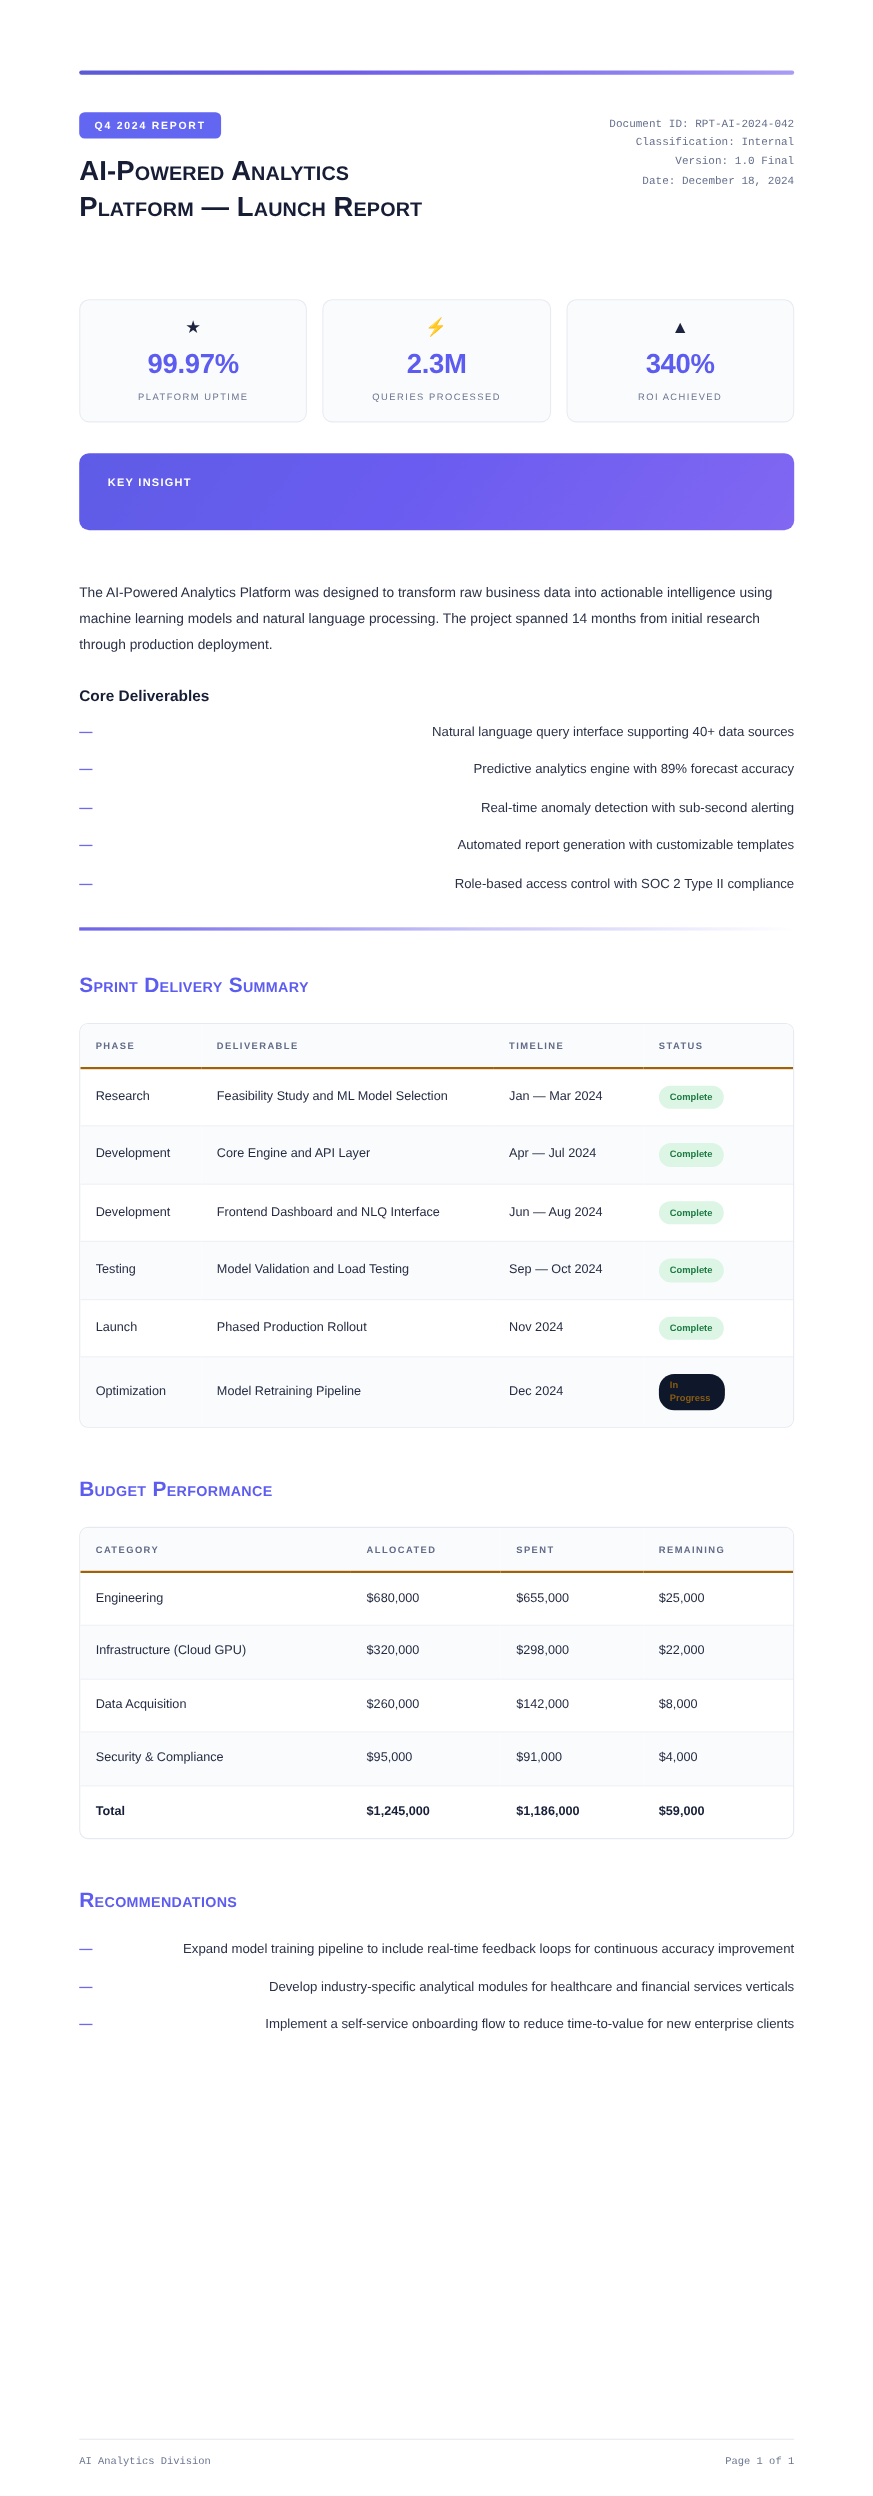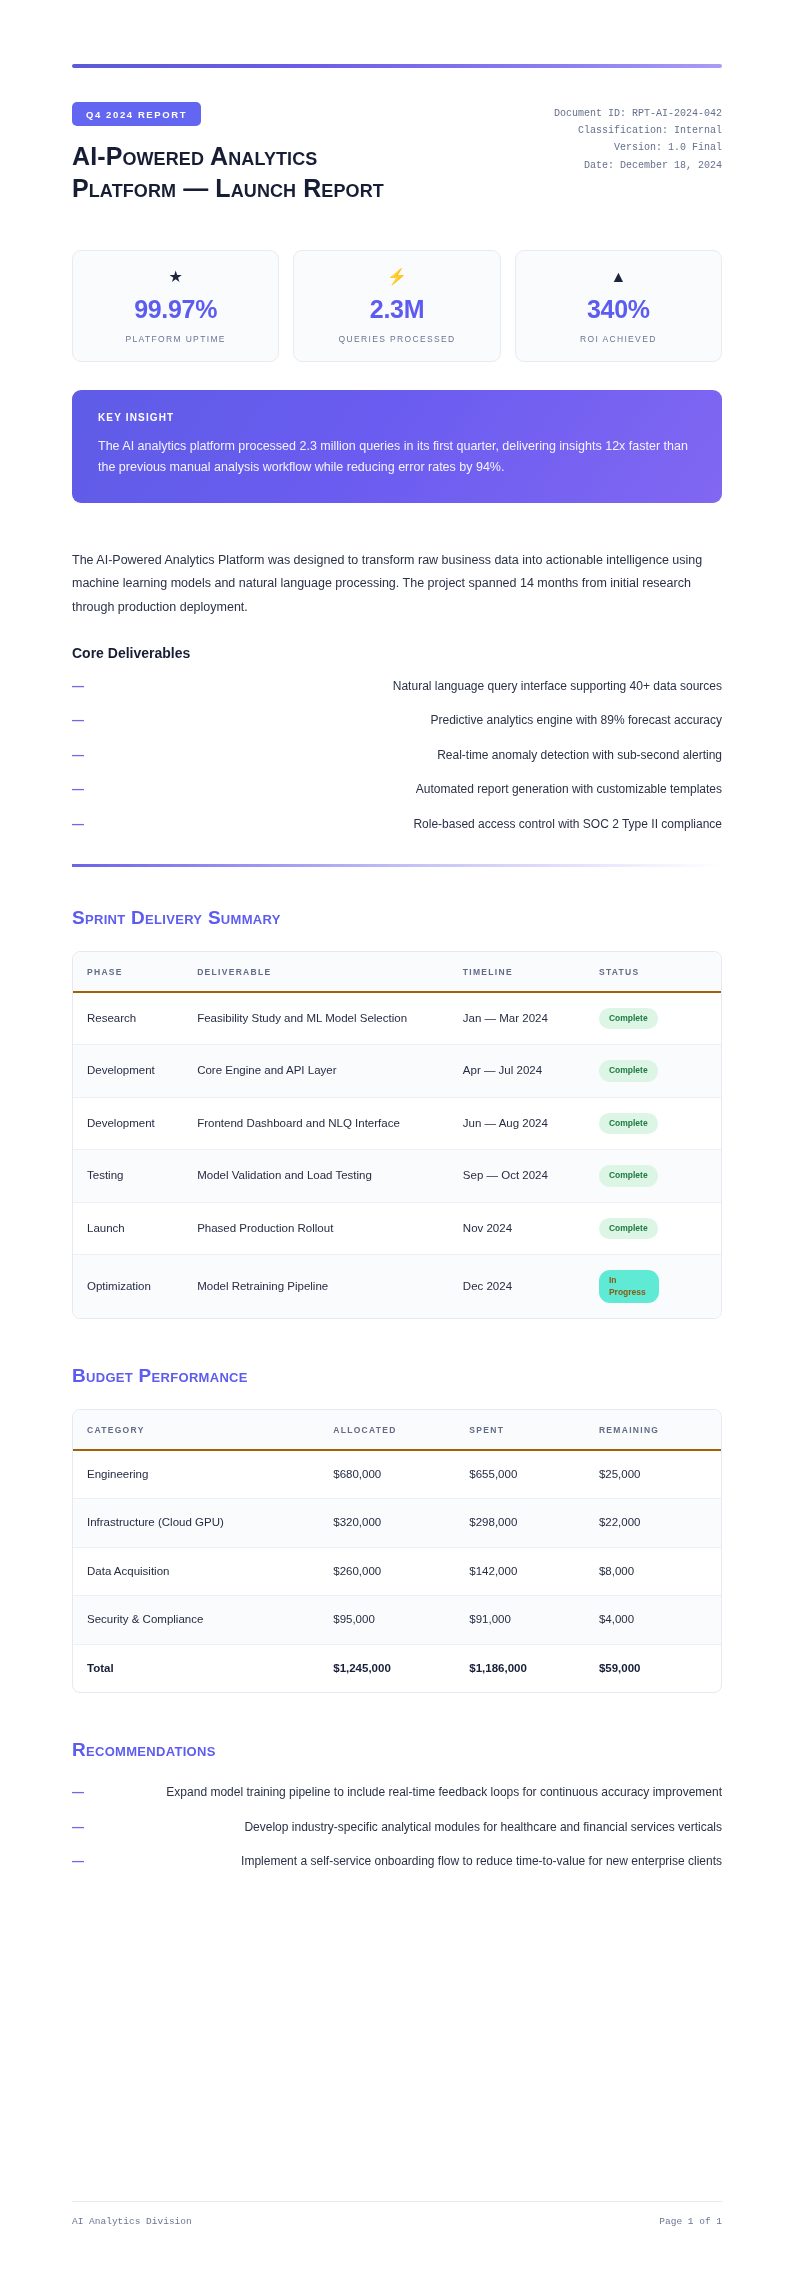--- a/index.html
+++ b/index.html
@@ -30,21 +30,21 @@
     border-radius: 2px;
     background: linear-gradient(90deg, #5b5bd6 0%, #6c5ce7 35%, #8b7ff0 75%, #a99cf5 100%);
     margin-bottom: 34px;
   }
 
   
   .doc-header {
     display: flex;
     justify-content: flex-end;
     align-items: flex-start;
-    margin-bottom: 46px;
+    margin-bottom: 68px;
     gap: 13px;
   }
 
   .header-left { flex: 1 1 auto; padding-right: 18px; }
 
   .badge {
     display: inline-block;
     background: #6366f1;
     color: #ffffff;
     font-size: 9.5px;
@@ -244,28 +244,28 @@
     display: inline-block;
     font-size: 8.5px;
     font-weight: bold;
     padding: 5px 10px;
     border-radius: 11px;
     line-height: 1.35;
     text-align: left;
     max-width: 60px;
   }
   .pill.complete { background: #dcf5e4; color: #1d7a42; }
-  .pill.progress { background: #5eead4; color: #8a5c12; }
+  .pill.progress { background: #0f172a; color: #8a5c12; border-radius: 14px; }
 
   
   .footer {
     position: absolute;
     left: 72px;
     right: 72px;
-    bottom: 42px;
+    bottom: 26px;
     border-top: 1px solid #e6e9f1;
     padding-top: 14px;
     display: flex;
     justify-content: space-between;
     font-family: "Liberation Mono", "DejaVu Sans Mono", monospace;
     font-size: 9.5px;
     color: #6c7691;
   }
 </style>
 </head>
@@ -301,21 +301,20 @@
       </div>
       <div class="stat-card">
         <span class="stat-icon tri">▲</span>
         <div class="stat-value">340%</div>
         <div class="stat-label">ROI ACHIEVED</div>
       </div>
     </div>
 
   <div class="callout">
     <div class="callout-label">KEY INSIGHT</div>
-    <div class="callout-text">The AI analytics platform processed 2.3 million queries in its first quarter, delivering insights 12x faster than the previous manual analysis workflow while reducing error rates by 94%.</div>
   </div>
 
   <div class="section">
     <p class="body-text">The AI-Powered Analytics Platform was designed to transform raw business data into actionable intelligence using machine learning models and natural language processing. The project spanned 14 months from initial research through production deployment.</p>
     <h3 class="sub-title">Core Deliverables</h3>
     <ul class="dash-list" id="deliverables-list">
         <li class="dash-item">
           <span class="dash-mark">—</span>
           <span class="dash-text">Natural language query interface supporting 40+ data sources</span>
         </li>

